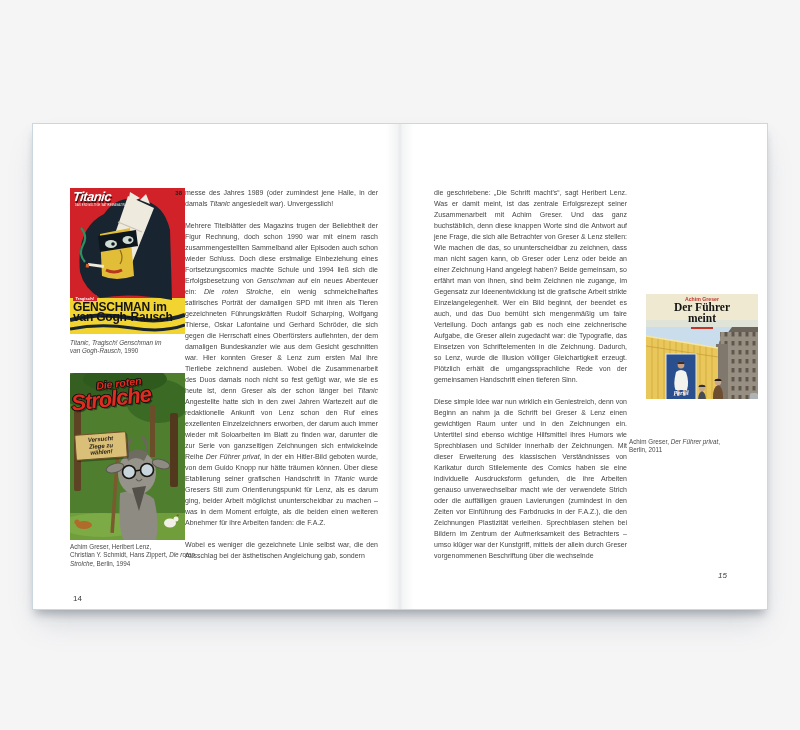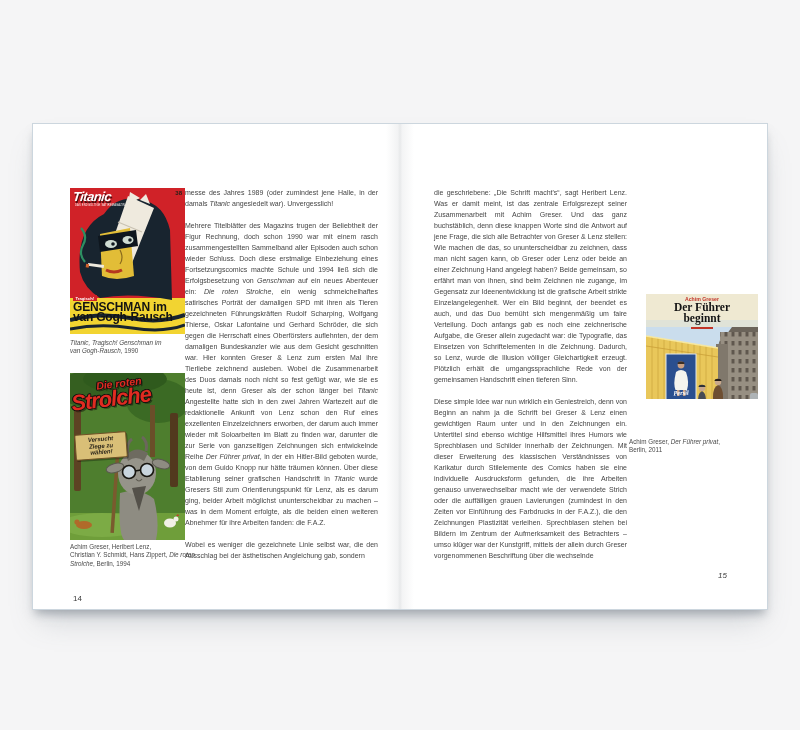--- a/index.html
+++ b/index.html
@@ -208,21 +208,21 @@
         <path d="M56 97 q-4 2 -4 10 l0 17 8 0 0 -17 q0 -8 -4 -10 z" fill="#474b55"></path>
         <circle cx="56" cy="94" r="3.2" fill="#c9a88c"></circle>
         <path d="M52.5 93 a3.5 2.2 0 0 1 7 0 z" fill="#2e3138"></path>
         <path d="M72 91 q-5 2 -5 12 l0 22 10 0 0 -22 q0 -10 -5 -12 z" fill="#6e4e31"></path>
         <circle cx="72" cy="88" r="3.2" fill="#c9a88c"></circle>
         <path d="M68.5 87 a3.5 2.2 0 0 1 7 0 z" fill="#241d17"></path>
       </svg>
       <div class="ovl fu-author">Achim Greser</div>
       <div class="ovl fu-title">
         <div>Der Führer</div>
-        <div>beginnt</div>
+        <div>meint</div>
       </div>
       <div class="ovl fu-sub"></div>
       <div class="ovl fu-persil">Persil</div>
     </div>
     <div class="caption" style="left:229px;top:314px;">
       <div class="cap-line"><span>Achim Greser, </span><i>Der Führer privat</i><span>,</span></div>
       <div class="cap-line"><span>Berlin, 2011</span></div>
     </div>
 
     <div class="pnum" style="left:318px;font-style:italic;">15</div>

